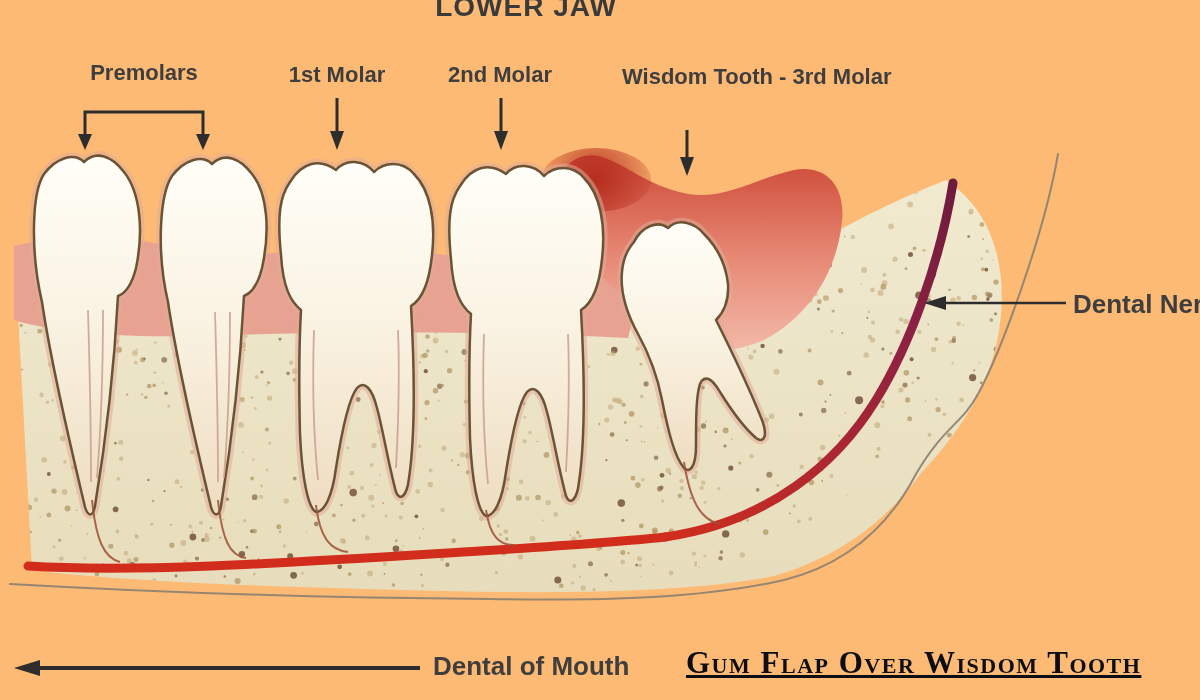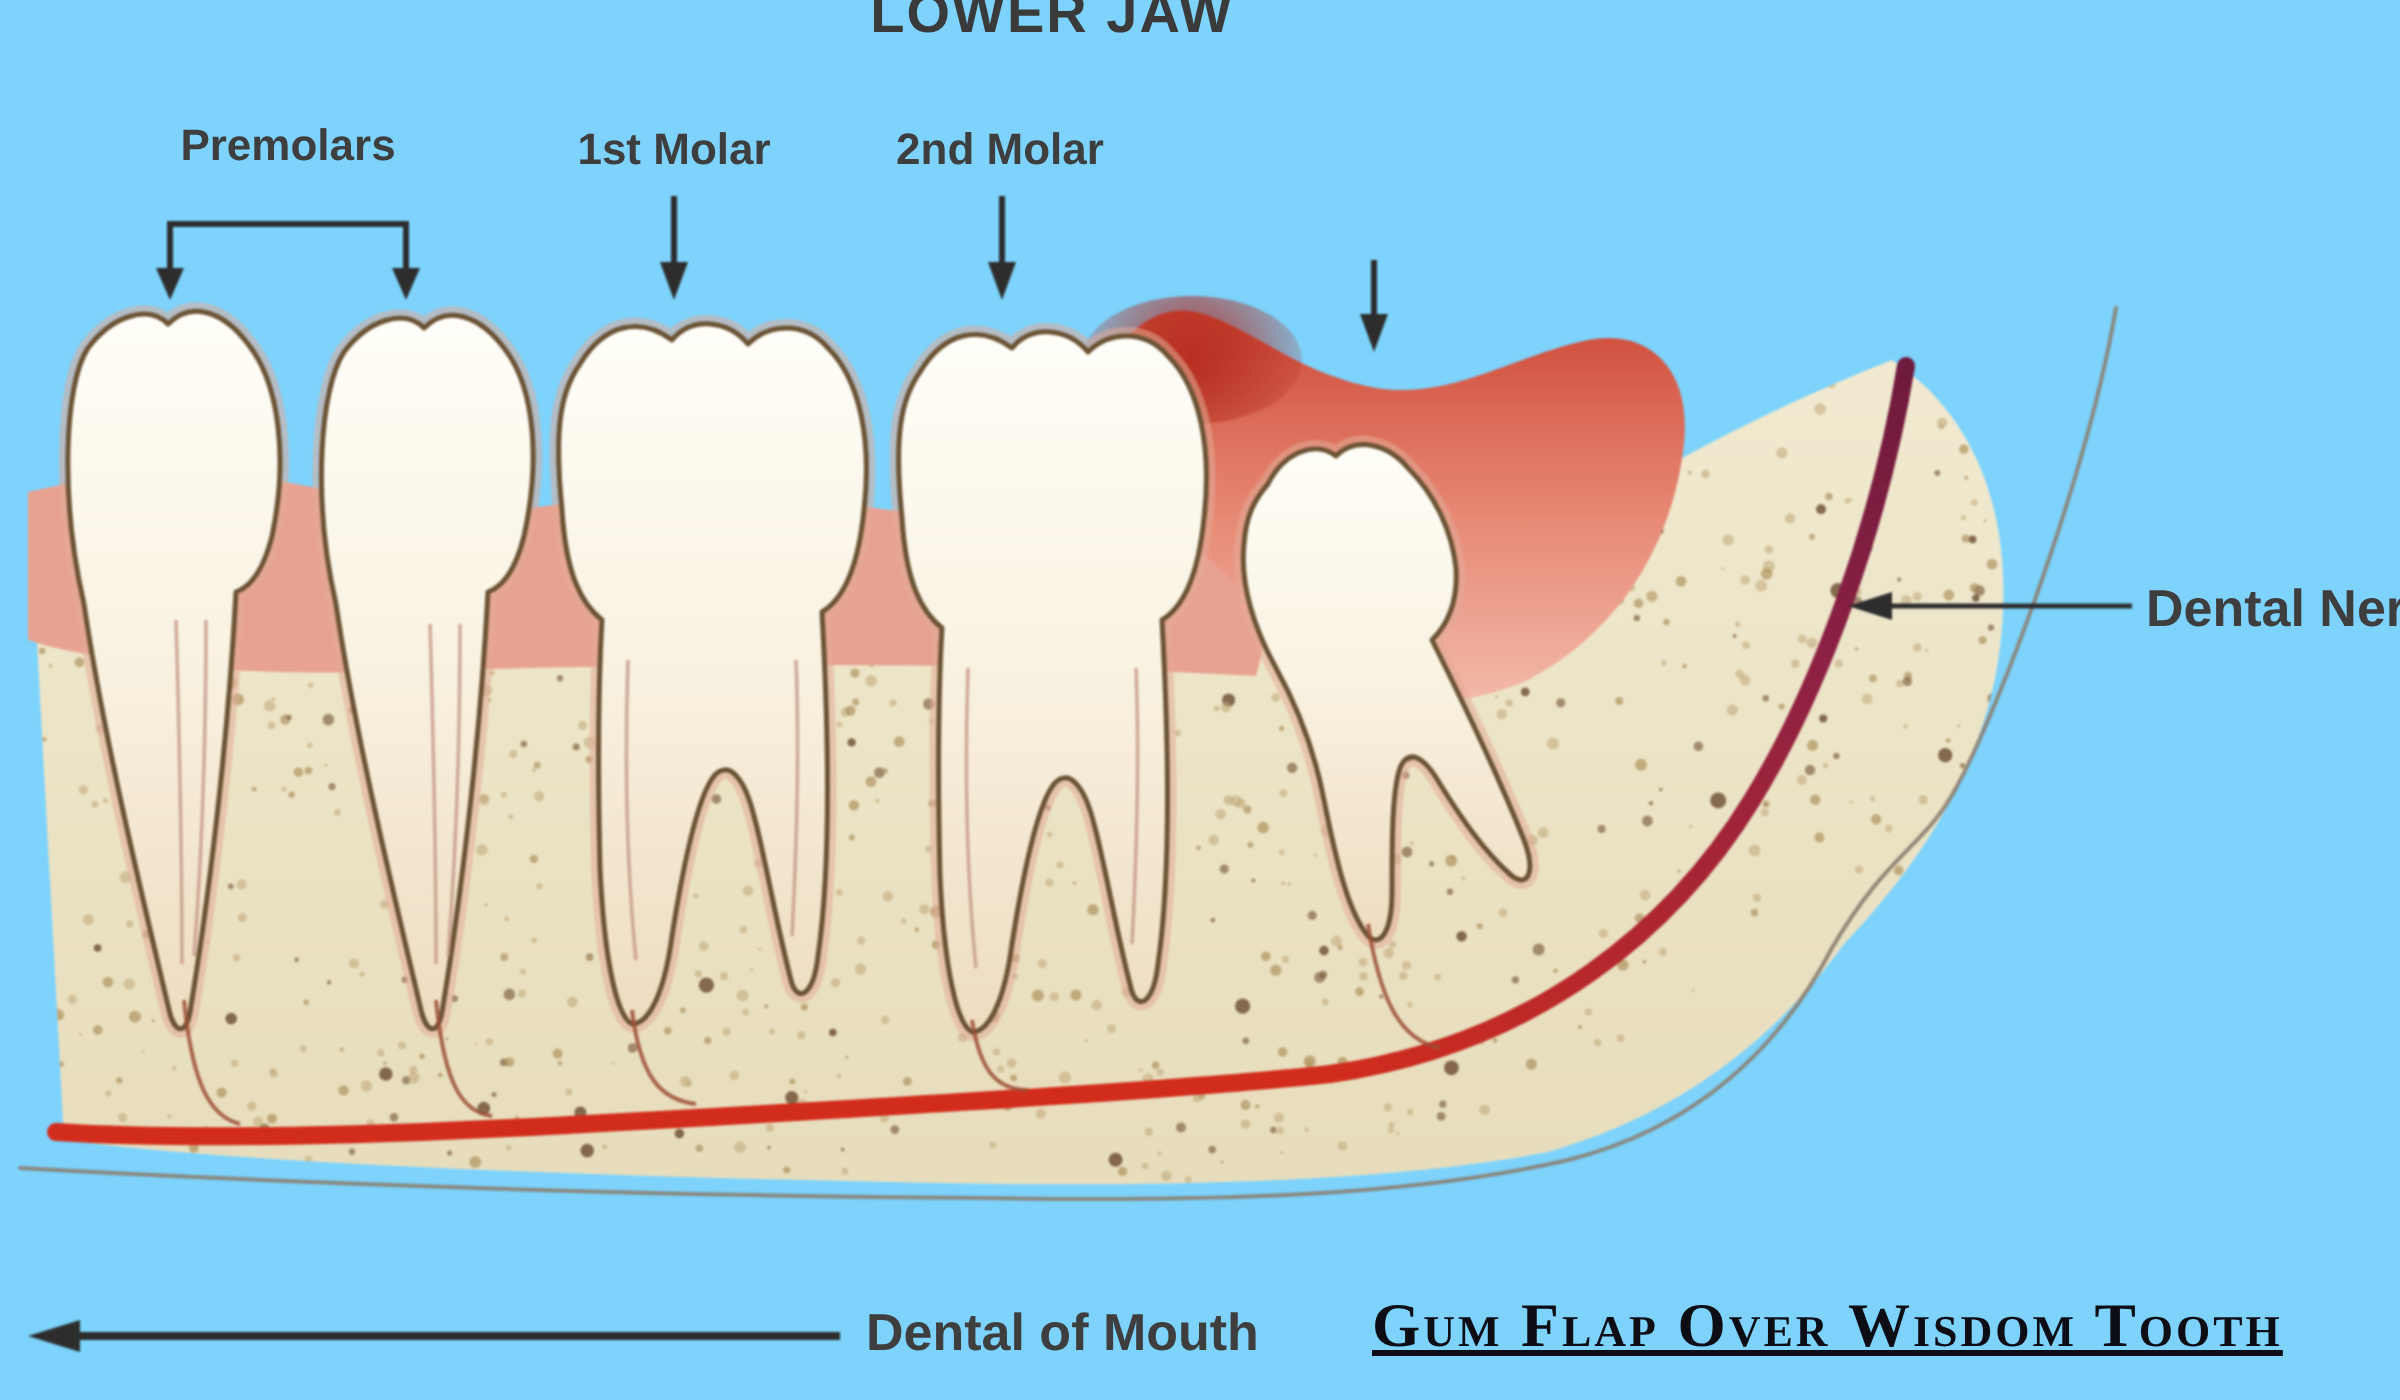--- a/index.html
+++ b/index.html
@@ -1,16 +1,16 @@
 <!DOCTYPE html>
 <html><head>
 <meta charset="utf-8">
 <style>
   html,body{margin:0;padding:0;background:#ffffff;}
-  .stage{position:relative;width:1200px;height:700px;overflow:hidden;background:#7dd3fc;
+  .stage{position:relative;width:1200px;height:700px;overflow:hidden;background:#fdba74;
          font-family:"Liberation Sans",sans-serif;}
   .illustration{position:absolute;left:0;top:0;filter:blur(.45px);}
   .lbl{position:absolute;color:#3e3e3e;font-weight:bold;white-space:nowrap;
        filter:blur(.35px);}
   .lbl.center{transform:translateX(-50%);}
   .title{font-size:28px;letter-spacing:1px;color:#3a3a3a;}
   .tooth-label{font-size:22px;}
   .sub-label{font-size:24px;font-style:italic;font-weight:bold;}
   .side-label{font-size:26px;}
   .caption{position:absolute;left:686px;top:645px;font-family:"Liberation Serif",serif;
@@ -849,17 +849,18 @@
         <line x1="1066" y1="303" x2="944" y2="303" stroke-width="2.5"></line>
         <polygon points="924,303 946,296 946,310" stroke="none"></polygon>
       </g>
     </g>
   </svg>
 
   <div class="lbl center title" style="left:526px;top:-9px">LOWER JAW</div>
   <div class="lbl center tooth-label" style="left:144px;top:60px">Premolars</div>
   <div class="lbl center tooth-label" style="left:337px;top:62px">1st Molar</div>
   <div class="lbl center tooth-label" style="left:500px;top:62px">2nd Molar</div>
+  <div class="lbl tooth-label" style="left:622px;top:64px">Wisdom Tooth - 3rd Molar</div>
   <div class="lbl side-label" style="left:1073px;top:289px">Dental Nerve</div>
   <div class="lbl side-label" style="left:433px;top:651px">Dental of Mouth</div>
 
   <div class="caption">Gum Flap Over Wisdom Tooth</div>
 </div>
 
 </body></html>

